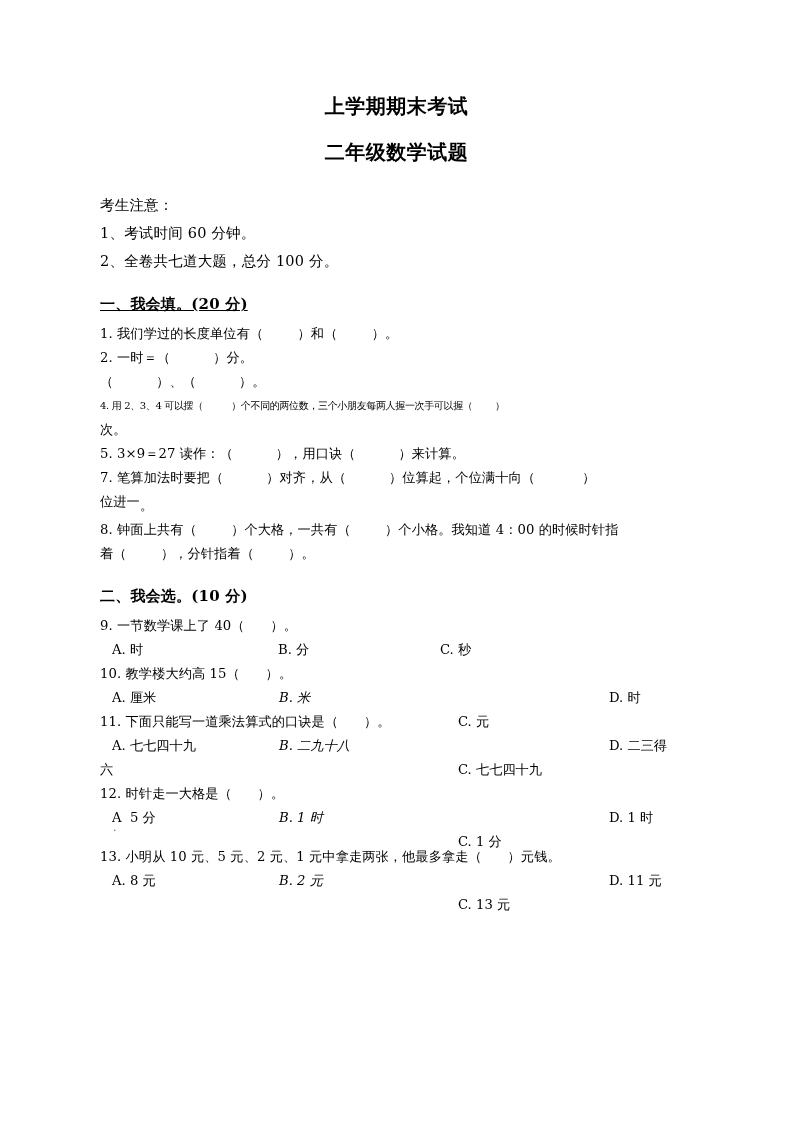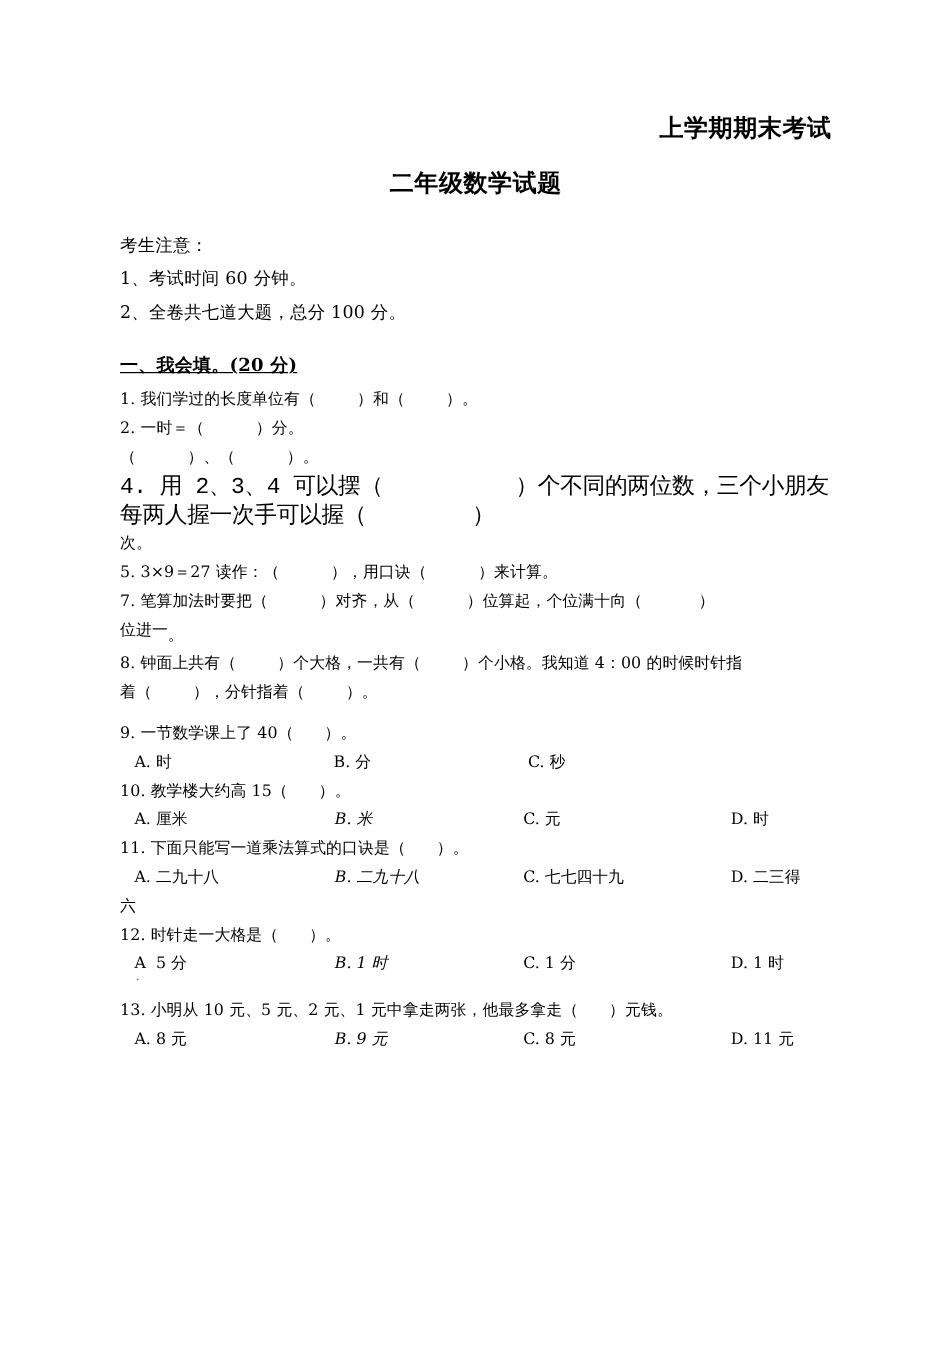--- a/index.html
+++ b/index.html
@@ -24,21 +24,21 @@
   }
 
   
   .doc-title {
     text-align: center;
     font-weight: bold;
     font-size: 20px;
     line-height: 1;
     letter-spacing: 0.5px;
   }
-  .title-1 { margin-top: 96px; text-align: right; }
+  .title-1 { margin-top: 96px; }
   .title-2 { margin-top: 26px; }
 
   
   .notice-block { margin-top: 29px; }
   .notice-line {
     font-weight: normal;
     font-size: 14.5px;
     line-height: 28px;
     letter-spacing: 0.2px;
   }
@@ -56,22 +56,21 @@
   
   .qline {
     font-size: 13.2px;
     line-height: 24px;
     white-space: pre-wrap;
     letter-spacing: 0.1px;
   }
   .qline.first-q { margin-top: 10px; }
   .qline.cond {
     letter-spacing: -0.35px;
-    font-size: 19px;
-    font-family: Liberation Mono, monospace;
+    font-size: 10px;
   }
   .sup-de {
     font-size: 10.5px;
     vertical-align: 5px;
   }
   .low-dot {
     display: inline-block;
     vertical-align: -4px;
     font-size: 13.2px;
   }
@@ -85,21 +84,21 @@
     white-space: pre;
   }
   .opt {
     position: absolute;
     top: 0;
   }
   .opt-a { left: 12px; }
   .opt-row.cols3 .opt-b { left: 178px; }
   .opt-row.cols3 .opt-c { left: 340px; }
   .opt-row.cols4 .opt-b { left: 179px; font-style: italic; }
-  .opt-row.cols4 .opt-c { left: 336px; }
+  .opt-row.cols4 .opt-c { left: 358px; margin-top: 24px; }
   .opt-row.cols4 .opt-d { left: 509px; }
   .opt-wrap {
     font-size: 13.2px;
     line-height: 24px;
     white-space: pre;
   }
   .stray-dot {
     position: absolute;
     left: 13px;
     top: 16px;
@@ -136,57 +135,58 @@
 
   <div class="qline">5. 3×9＝27 读作：（          ），用口诀（          ）来计算。</div>
 
 
   <div class="qline">7. 笔算加法时要把（          ）对齐，从（          ）位算起，个位满十向（           ）</div>
   <div class="qline"><span>位进一</span><span class="low-dot">。</span></div>
 
   <div class="qline">8. 钟面上共有（        ）个大格，一共有（        ）个小格。我知道 4：00 的时候时针指</div>
   <div class="qline">着（        ），分针指着（        ）。</div>
 
+  <div class="section-head sec-2">二、我会选。(10 分)</div>
 
   <div class="qline first-q">9. 一节数学课上了 40（      ）。</div>
   <div class="opt-row cols3">
     <span class="opt opt-a">A. 时</span>
     <span class="opt opt-b">B. 分</span>
     <span class="opt opt-c">C. 秒</span>
   </div>
 
   <div class="qline">10. 教学楼大约高 15（      ）。</div>
   <div class="opt-row cols4">
     <span class="opt opt-a">A. 厘米</span>
     <span class="opt opt-b">B. 米</span>
     <span class="opt opt-c">C. 元</span>
     <span class="opt opt-d">D. 时</span>
   </div>
 
   <div class="qline">11. 下面只能写一道乘法算式的口诀是（      ）。</div>
   <div class="opt-row cols4">
-    <span class="opt opt-a">A. 二九十八</span>
+    <span class="opt opt-a">A. 七七四十九</span>
     <span class="opt opt-b">B. 二九十八</span>
     <span class="opt opt-c">C. 七七四十九</span>
     <span class="opt opt-d">D. 二三得</span>
   </div>
   <div class="opt-wrap">六</div>
 
   <div class="qline">12. 时针走一大格是（      ）。</div>
   <div class="opt-row cols4">
     <span class="opt opt-a">A  5 分</span>
     <span class="opt opt-b">B. 1 时</span>
     <span class="opt opt-c">C. 1 分</span>
     <span class="opt opt-d">D. 1 时</span>
     <span class="stray-dot">.</span>
   </div>
 
   <div class="gap-13"></div>
 
   <div class="qline">13. 小明从 10 元、5 元、2 元、1 元中拿走两张，他最多拿走（      ）元钱。</div>
   <div class="opt-row cols4">
     <span class="opt opt-a">A. 8 元</span>
-    <span class="opt opt-b">B. 9 元</span>
-    <span class="opt opt-c">C. 8 元</span>
+    <span class="opt opt-b">B. 2 元</span>
+    <span class="opt opt-c">C. 13 元</span>
     <span class="opt opt-d">D. 11 元</span>
   </div>
 
 </div>
 
 </body></html>

